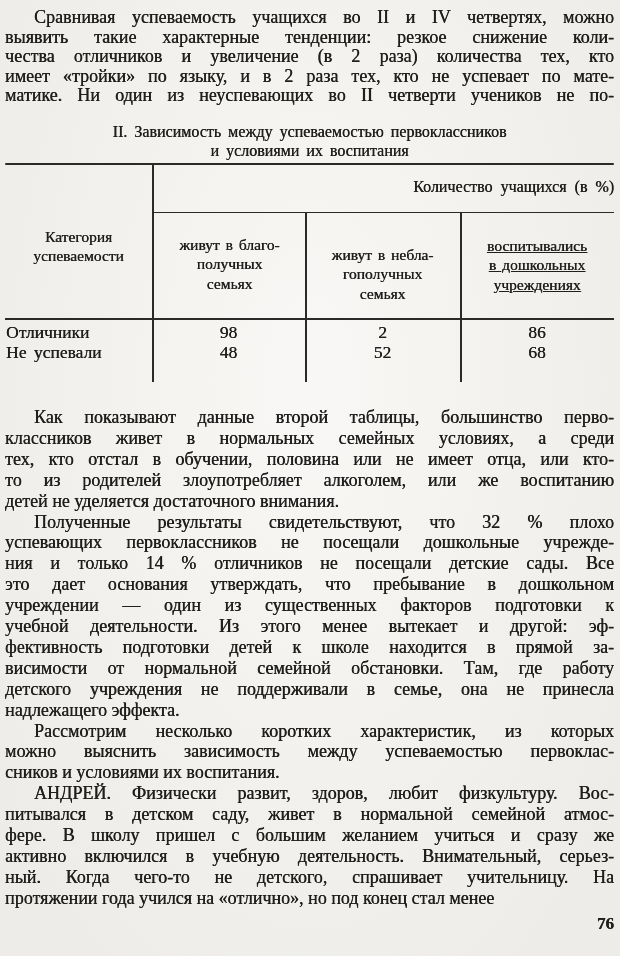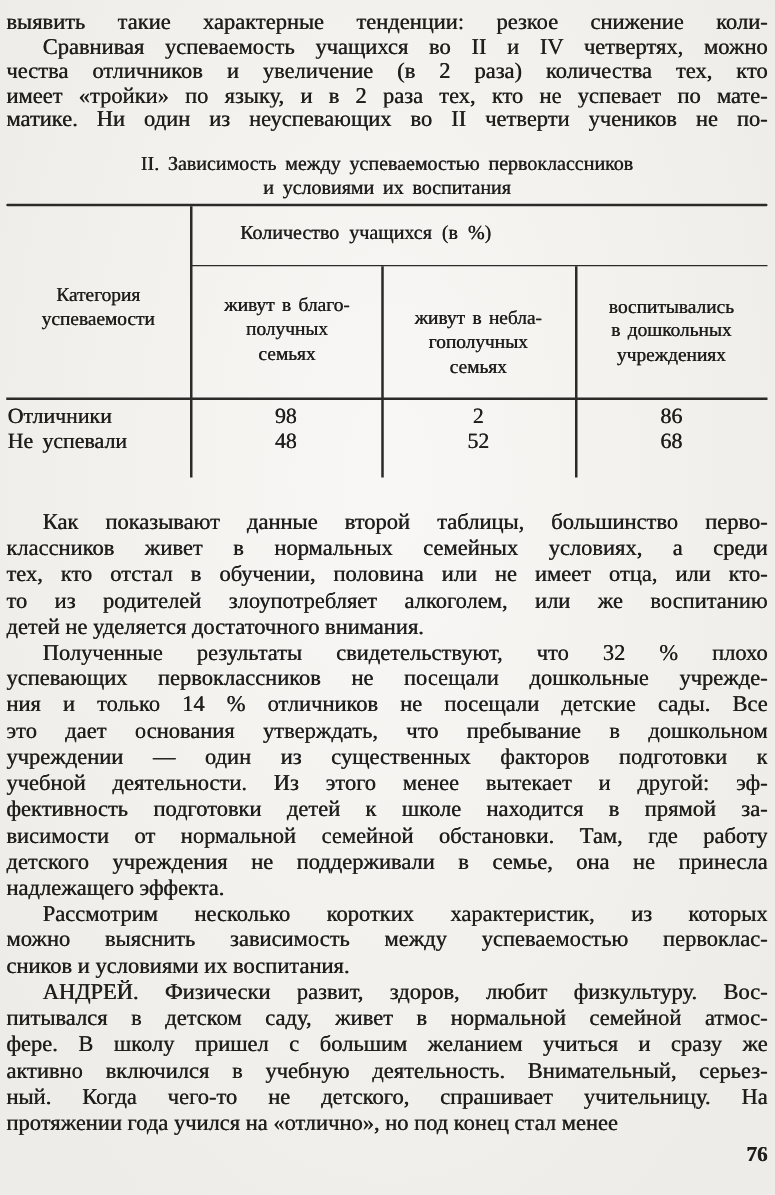--- a/index.html
+++ b/index.html
@@ -57,30 +57,30 @@
   .rule.top    { top: 0; left: 0; right: 0; height: 2px; border-radius: 1px; }
   .rule.underspan { top: 49px; left: 147px; right: 0; height: 1.5px; }
   .rule.heavy  { top: 155px; left: 0; right: 0; height: 2.5px; }
   .vline { position: absolute; width: 1.5px; background: #2b2a28; }
   .vline.v1 { left: 147px; top: 2px;  height: 217px; }
   .vline.v2 { left: 300px; top: 50px; height: 169px; }
   .vline.v3 { left: 455px; top: 50px; height: 169px; }
 
   .span-header {
     position: absolute; left: 147px; right: 0; top: 15px;
-    text-align: left; font-size: 16px; word-spacing: 4px; padding-left: 40px;
+    text-align: right; font-size: 16px; word-spacing: 4px; padding-left: 40px;
   }
   .col-header {
     position: absolute; text-align: center; line-height: 19.5px;
     word-spacing: 2px;
   }
   .col-header.c1 { left: 0;     width: 147px; top: 64px; }
   .col-header.c2 { left: 147px; width: 155px; top: 72px; }
   .col-header.c3 { left: 300px; width: 155px; top: 82px; }
-  .col-header.c4 { left: 455px; right: 0;     top: 73px; }
+  .col-header.c4 { left: 455px; right: 0;     top: 73px; text-decoration: underline; }
 
   .data-rows { position: absolute; top: 159px; left: 0; right: 0; }
   .trow {
     display: grid;
     grid-template-columns: 147px 153px 155px 1fr;
     height: 20.5px;
     font-size: 17.5px;
   }
   .tcell.cat { text-align: left; padding-left: 1px; word-spacing: 3px; }
   .tcell.num { text-align: center; }
@@ -92,22 +92,22 @@
     font-weight: bold;
     text-align: right;
   }
 </style>
 </head>
 <body>
 
 <div class="page">
 
   <div class="para p1">
+      <div class="line indent">Сравнивая успеваемость учащихся во II и IV четвертях, можно</div>
       <div class="line">выявить такие характерные тенденции: резкое снижение коли-</div>
-      <div class="line indent">Сравнивая успеваемость учащихся во II и IV четвертях, можно</div>
       <div class="line">чества отличников и увеличение (в 2 раза) количества тех, кто</div>
       <div class="line">имеет «тройки» по языку, и в 2 раза тех, кто не успевает по мате-</div>
       <div class="line">матике. Ни один из неуспевающих во II четверти учеников не по-</div>
     </div>
 
   <div class="caption">
       <div>II. Зависимость между успеваемостью первоклассников</div>
       <div>и условиями их воспитания</div>
     </div>
 

